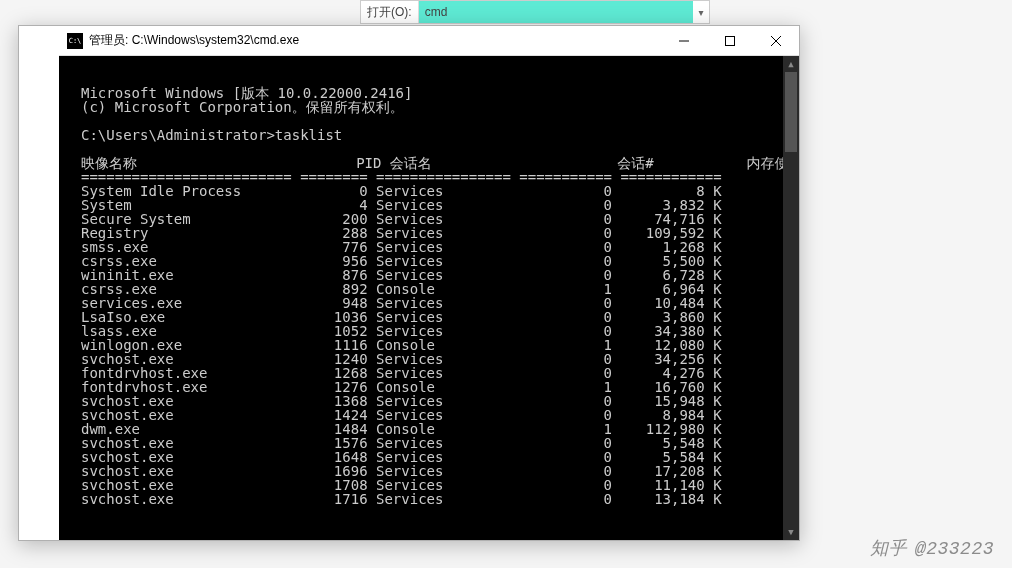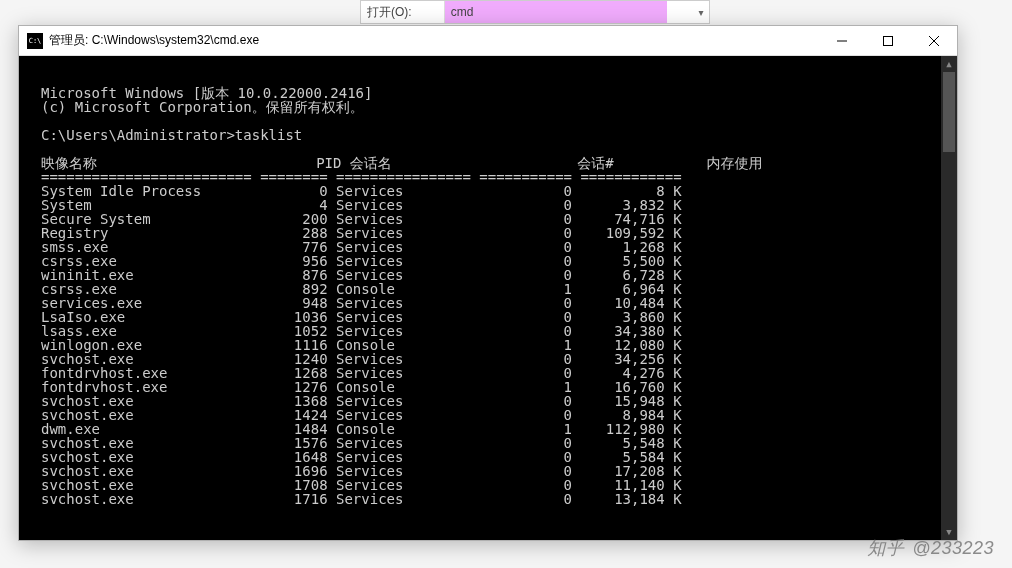--- a/index.html
+++ b/index.html
@@ -16,50 +16,50 @@
     top: 0;
     left: 360px;
     width: 350px;
     height: 24px;
     background: #fff;
     border: 1px solid #ccc;
     display: flex;
     align-items: center;
     font-size: 12px;
     color: #444;
-    gap: 26px;
   }
   .bg-dialog .lbl { padding: 0 6px; }
   .bg-dialog .val {
     flex: 1;
     border-left: 1px solid #ddd;
     padding: 0 6px;
-    background: #f0abfc;
+    background: #5eead4;
     height: 100%;
     display: flex;
     align-items: center;
   }
   .bg-dialog .drop {
     width: 16px;
     text-align: center;
     color: #666;
     font-size: 10px;
   }
 
   .window {
     position: absolute;
     left: 18px;
     top: 25px;
-    width: 940px;
+    width: 782px;
     height: 516px;
     background: #fff;
     border: 1px solid #b0b0b0;
     box-shadow: 0 4px 20px rgba(0,0,0,0.25);
     display: flex;
     flex-direction: column;
+    padding-left: 40px;
   }
   .titlebar {
     height: 30px;
     background: #fff;
     display: flex;
     align-items: center;
     font-size: 12px;
     color: #000;
     border-bottom: 1px solid #e0e0e0;
   }
@@ -134,21 +134,21 @@
   .scrollbar .arrow.up { top: 0; }
   .scrollbar .arrow.down { bottom: 0; }
 
   .watermark {
     position: absolute;
     right: 18px;
     bottom: 8px;
     font-size: 18px;
     font-style: italic;
     color: rgba(120,120,120,0.85);
-    font-family: Liberation Sans, sans-serif;
+    font-family: Liberation Mono, monospace;
     letter-spacing: 0.5px;
   }
   .watermark .zh {
     margin-right: 8px;
   }
 </style>
 </head>
 <body>
 
 <div class="bg-dialog">

